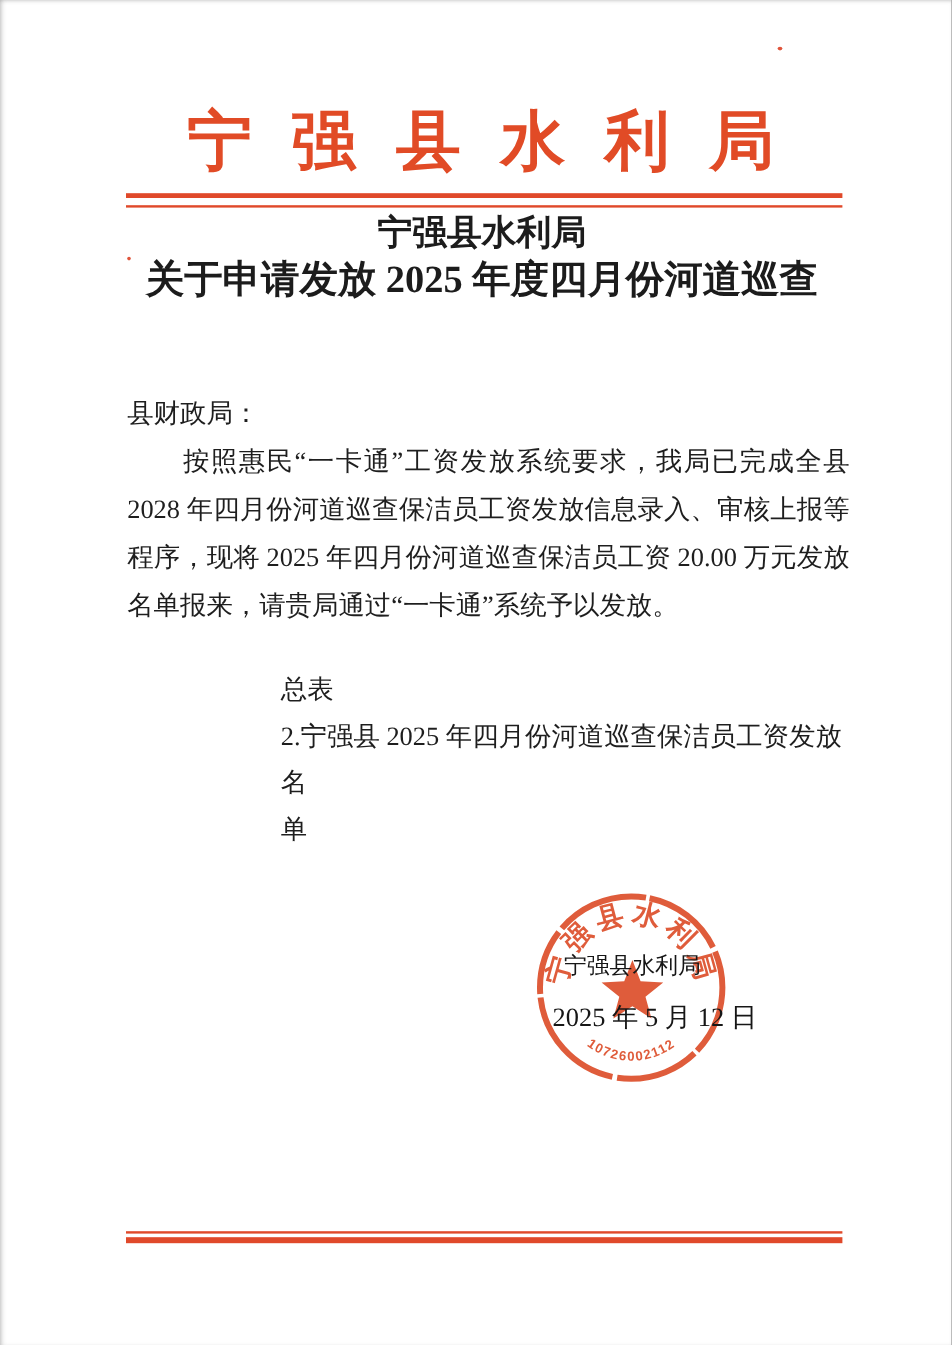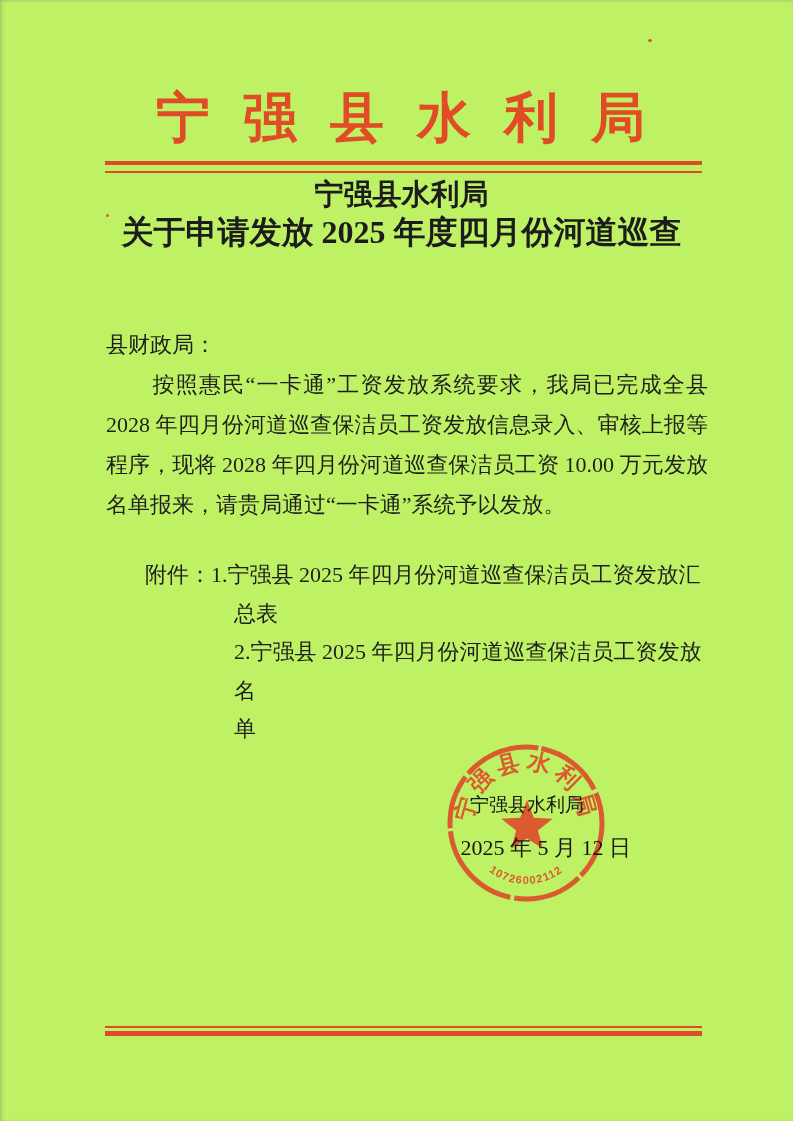--- a/index.html
+++ b/index.html
@@ -1,18 +1,18 @@
 <!DOCTYPE html>
 <html><head>
 <meta charset="utf-8">
 <style>
   html,body { margin:0; padding:0; background:#888; }
   .page {
     position:relative; width:793px; height:1121px; margin:0 auto;
-    background:#bef264; overflow:hidden;
+    background:#ffffff; overflow:hidden;
     font-family:"Liberation Serif","DejaVu Serif",serif;
     color:#222;
     box-shadow: inset 3px 0 4px -2px rgba(120,120,120,.45), inset 0 2px 3px -1px rgba(150,150,150,.35);
   }
   
   .masthead {
     position:absolute; top:86px; left:8px; right:0; text-align:center;
     font-size:54px; font-weight:bold; color:#e14b26;
     letter-spacing:33px; line-height:64px; white-space:nowrap;
   }
@@ -59,26 +59,25 @@
 
   <div class="title-block">
     <div class="title-l1">宁强县水利局</div>
     <div class="title-l2">关于申请发放 2025 年度四月份河道巡查</div>
   </div>
 
   <div class="body-block">
     <div class="body-line">县财政局：</div>
     <div class="body-line jl">　　按照惠民“一卡通”工资发放系统要求，我局已完成全县</div>
     <div class="body-line jl">2028 年四月份河道巡查保洁员工资发放信息录入、审核上报等</div>
-    <div class="body-line jl">程序，现将 2028 年四月份河道巡查保洁员工资 10.00 万元发放</div>
+    <div class="body-line jl">程序，现将 2025 年四月份河道巡查保洁员工资 20.00 万元发放</div>
     <div class="body-line">名单报来，请贵局通过“一卡通”系统予以发放。</div>
   </div>
 
   <div class="att-block">
-    <div class="att-0">附件：1.宁强县 2025 年四月份河道巡查保洁员工资发放汇</div>
     <div class="att-1">总表</div>
     <div class="att-2">2.宁强县 2025 年四月份河道巡查保洁员工资发放名</div>
     <div class="att-3">单</div>
   </div>
 
   <svg class="seal" viewBox="0 0 170 170">
     <defs>
       <path id="sealTopArc" d="M 31.8 94.4 A 54 54 0 1 1 138.2 94.4" fill="none"></path>
       <path id="sealBottomArc" d="M 45.8 131.7 A 61 61 0 0 0 124.2 131.7" fill="none"></path>
     </defs>

